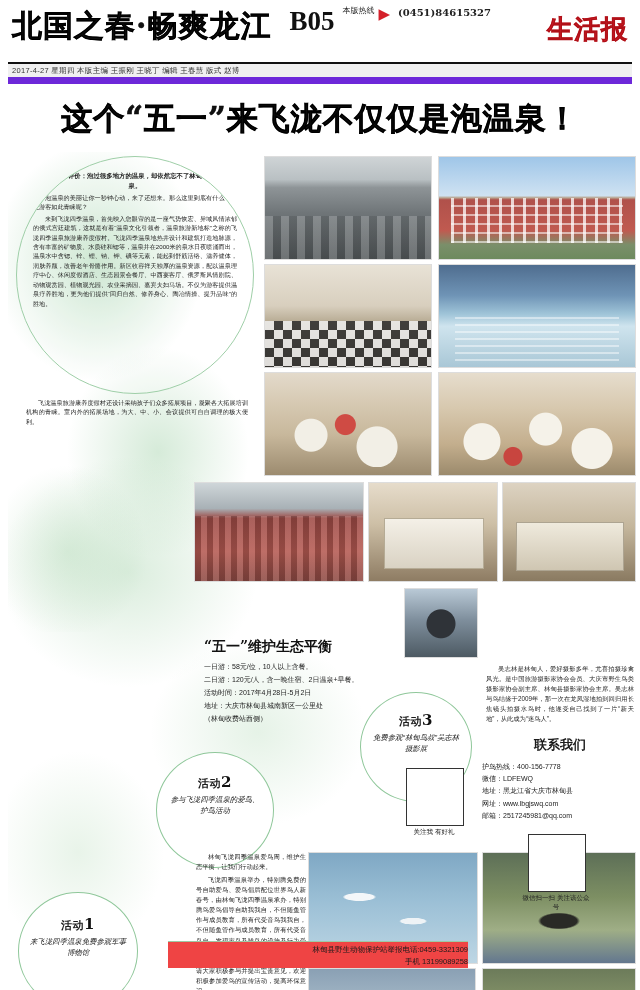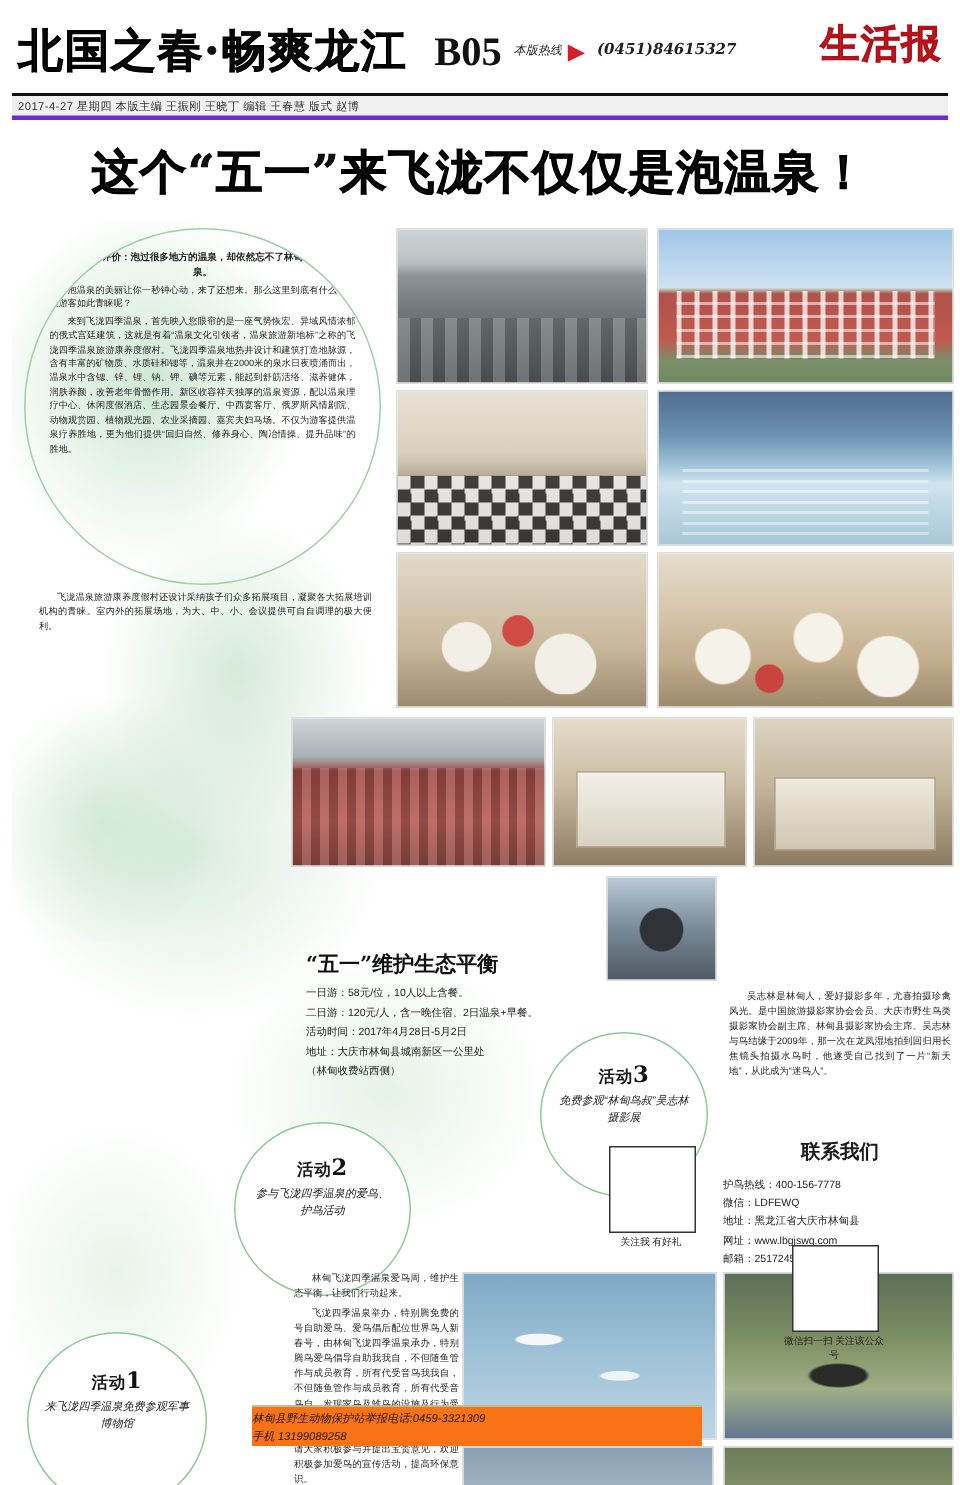--- a/index.html
+++ b/index.html
@@ -23,21 +23,20 @@
     box-sizing: border-box;
     padding: 6px 8px;
   }
 
   
   .masthead {
     position: relative;
     height: 56px;
     border-bottom: 2px solid #111;
     display: flex;
-    align-items: center;
   }
   .mast-title {
     font-family: "DejaVu Serif", serif;
     font-weight: bold;
     font-size: 30px;
     letter-spacing: 1px;
     color: #111;
     white-space: nowrap;
     padding-left: 4px;
     -webkit-text-stroke: 0.4px #000;
@@ -51,21 +50,20 @@
     font-size: 27px;
     color: #111;
     margin-left: 6px;
   }
   .mast-hot {
     margin-left: 8px;
     font-size: 8px;
     line-height: 1.35;
     color: #222;
     white-space: nowrap;
-    font-style: italic;
   }
   .mast-hot .hot-num {
     font-family: "DejaVu Serif", serif;
     font-size: 10px;
     font-weight: bold;
     margin-top: 28px;
   }
   .mast-arrow {
     margin-left: 4px;
     color: #d4202a;
@@ -79,21 +77,21 @@
     font-family: "DejaVu Serif", serif;
     font-size: 26px;
     font-weight: bold;
     color: #d4202a;
     letter-spacing: 1px;
     -webkit-text-stroke: 0.5px #b01018;
   }
   .mast-strip {
     height: 13px;
     background: #f0f0f0;
-    border-bottom: 3px solid #6d28d9;
+    border-bottom: 7px solid #6d28d9;
     display: flex;
     align-items: center;
     font-size: 7.5px;
     color: #333;
     padding-left: 4px;
     letter-spacing: 0.3px;
   }
 
   
   .headline {
@@ -256,21 +254,21 @@
   }
   .col-text p { margin: 0 0 3px 0; text-indent: 12px; }
 
   #bird-col { left: 188px; top: 700px; width: 110px; }
   #photog-col { left: 478px; top: 512px; width: 148px; }
 
   
   .contactus {
     position: absolute;
     left: 474px;
-    top: 610px;
+    top: 582px;
     width: 156px;
     font-size: 7px;
     line-height: 1.75;
     color: #1b1b1b;
   }
   .contactus .cu-title {
     font-family: "DejaVu Serif", serif;
     font-weight: bold;
     font-size: 13px;
     text-align: center;
@@ -300,28 +298,27 @@
   #qr1cap { left: 391px; top: 676px; }
   #qr2 { left: 520px; top: 682px; }
   #qr2cap { left: 513px; top: 742px; }
 
   
   .footer-bar {
     position: absolute;
     left: 160px;
     bottom: 4px;
     width: 300px;
-    background: #f97316;
+    background: #ef4444;
     border-top: 1px solid #9dc9a5;
-    text-align: left;
+    text-align: right;
     font-size: 7.5px;
     line-height: 1.6;
     color: #1b1b1b;
     padding-top: 2px;
-    font-style: italic;
   }
 
   
   .ph {
     position: absolute;
     overflow: hidden;
     border: 1px solid #ddd;
     box-sizing: border-box;
   }
 

